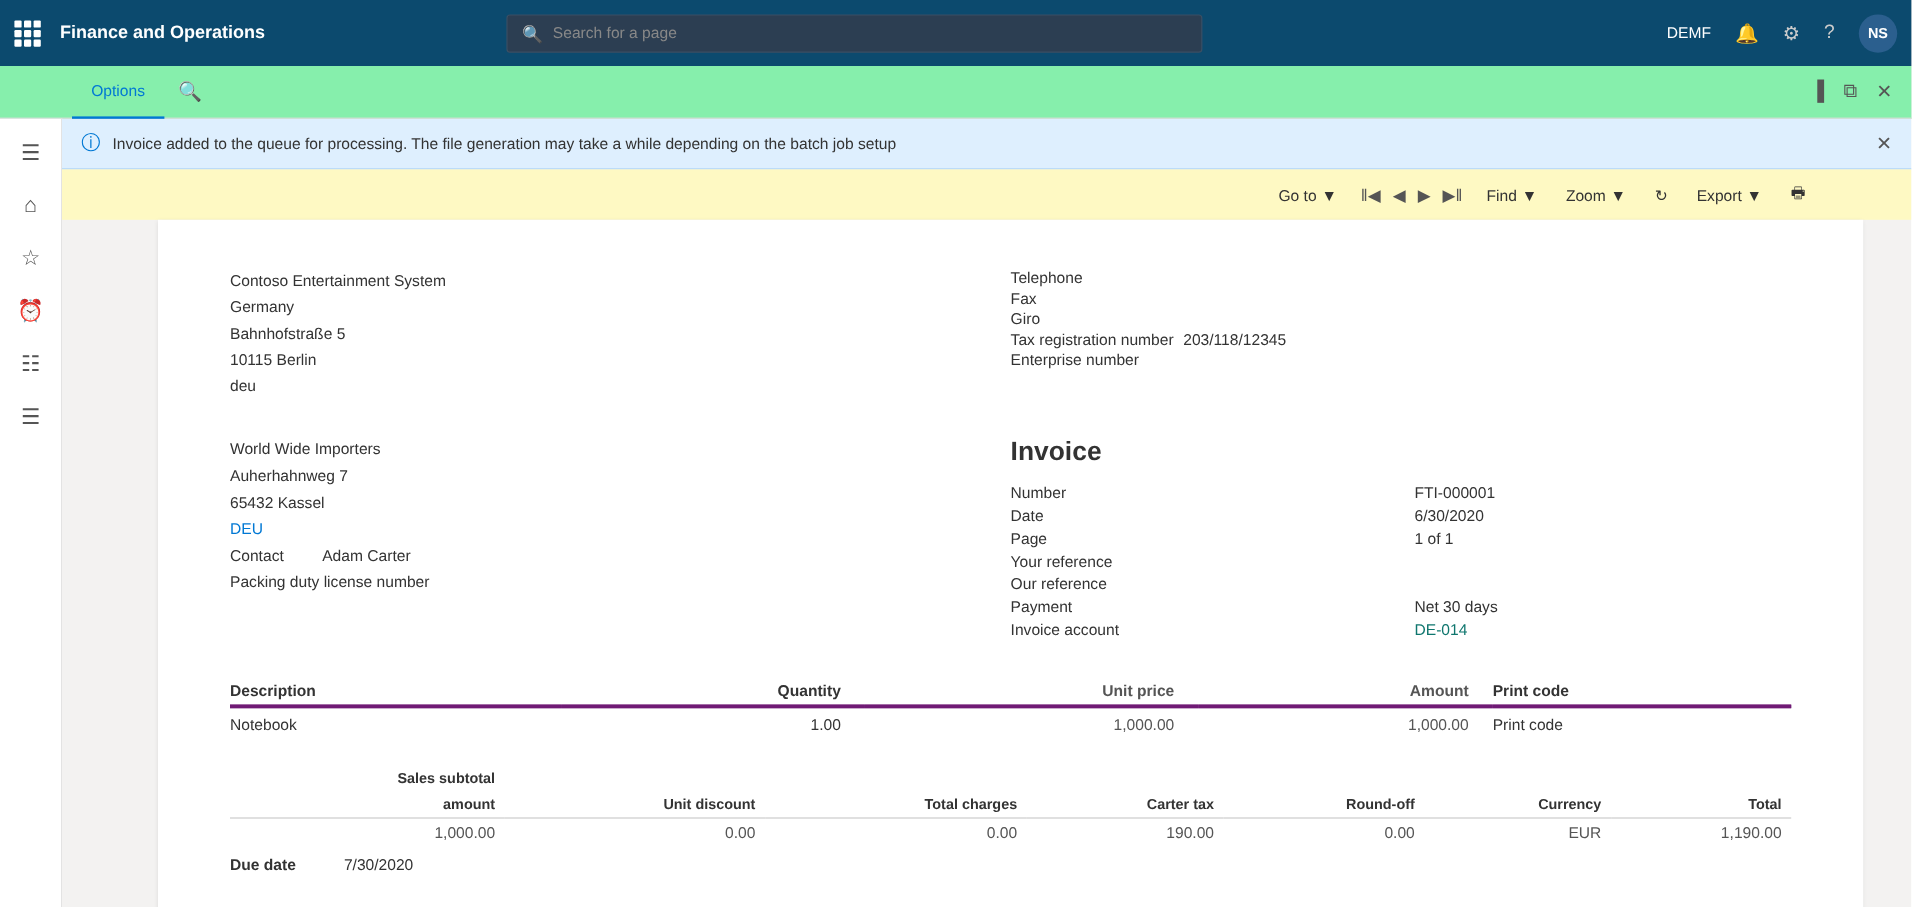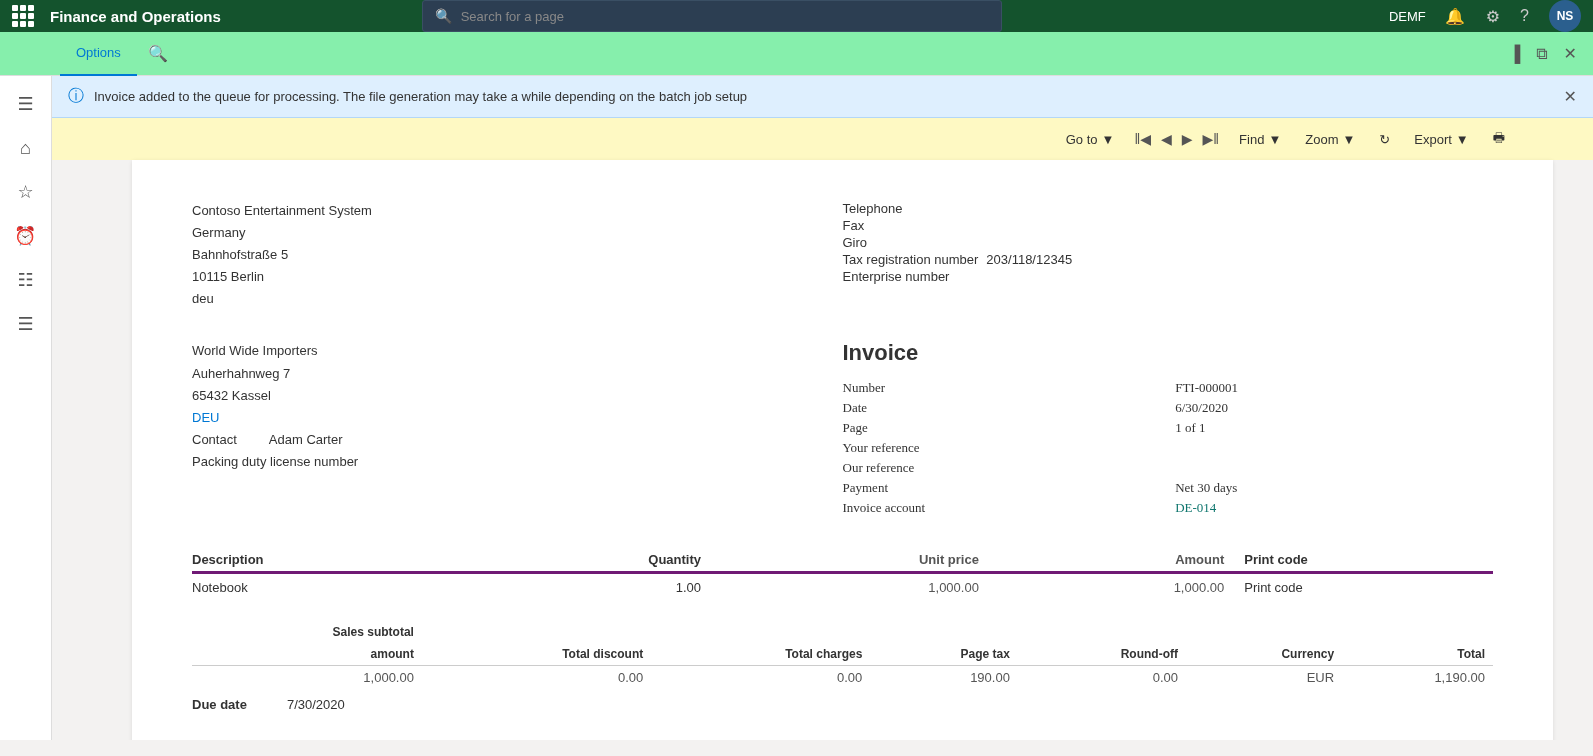--- a/index.html
+++ b/index.html
@@ -1,22 +1,22 @@
 <!DOCTYPE html>
 <html><head>
   <meta charset="utf-8">
   <style>
     * { margin: 0; padding: 0; box-sizing: border-box; }
     body { font-family: 'Segoe UI', Arial, sans-serif; font-size: 13px; background: #f3f2f1; color: #333; }
 
     
     .top-nav {
-      background: #14532d;
+      background: #0c4a6e;
       color: #fff;
-      height: 32px;
+      height: 55px;
       display: flex;
       align-items: center;
       padding: 0 12px;
       gap: 16px;
     }
     .nav-grid-icon {
       display: grid;
       grid-template-columns: repeat(3, 6px);
       gap: 2px;
       cursor: pointer;
@@ -228,21 +228,21 @@
       display: grid;
       grid-template-columns: 1fr 1fr;
       margin-bottom: 30px;
     }
     .recipient-info { font-size: 13px; line-height: 1.7; }
     .recipient-info .deu-link { color: #0078d4; text-decoration: none; }
     .recipient-info .contact-row { display: flex; gap: 32px; }
     .invoice-details { font-size: 13px; }
     .invoice-title { font-size: 22px; font-weight: 700; margin-bottom: 12px; }
     .invoice-details table { border-collapse: collapse; width: 100%; }
-    .invoice-details td { padding: 2px 8px 2px 0; vertical-align: top; font-family: Liberation Serif, serif; }
+    .invoice-details td { padding: 2px 8px 2px 0; vertical-align: top; }
     .invoice-details td:last-child { padding-left: 40px; color: #333; }
     .link-blue { color: #0f766e; text-decoration: none; }
 
     
     .items-table {
       width: 100%;
       border-collapse: collapse;
       margin-bottom: 20px;
     }
     .items-table th {
@@ -491,23 +491,23 @@
               <td style="text-align:right;">Sales subtotal</td>
               <td></td>
               <td></td>
               <td></td>
               <td></td>
               <td></td>
               <td></td>
             </tr>
             <tr class="header-row">
               <td style="text-align:right;">amount</td>
-              <td>Total discount</td>
+              <td>Unit discount</td>
               <td>Total charges</td>
-              <td>Page tax</td>
+              <td>Carter tax</td>
               <td>Round-off</td>
               <td>Currency</td>
               <td style="font-weight:600;">Total</td>
             </tr>
           </thead>
           <tbody>
             <tr class="data-row">
               <td>1,000.00</td>
               <td>0.00</td>
               <td>0.00</td>

